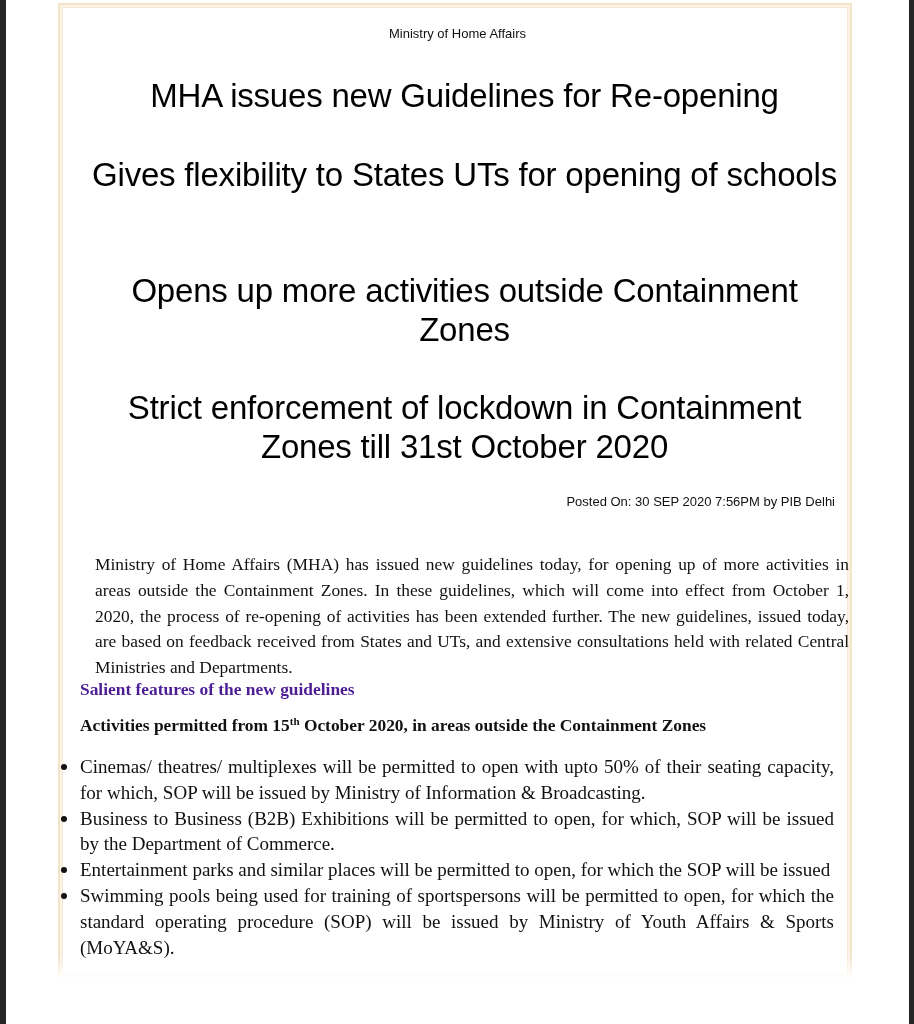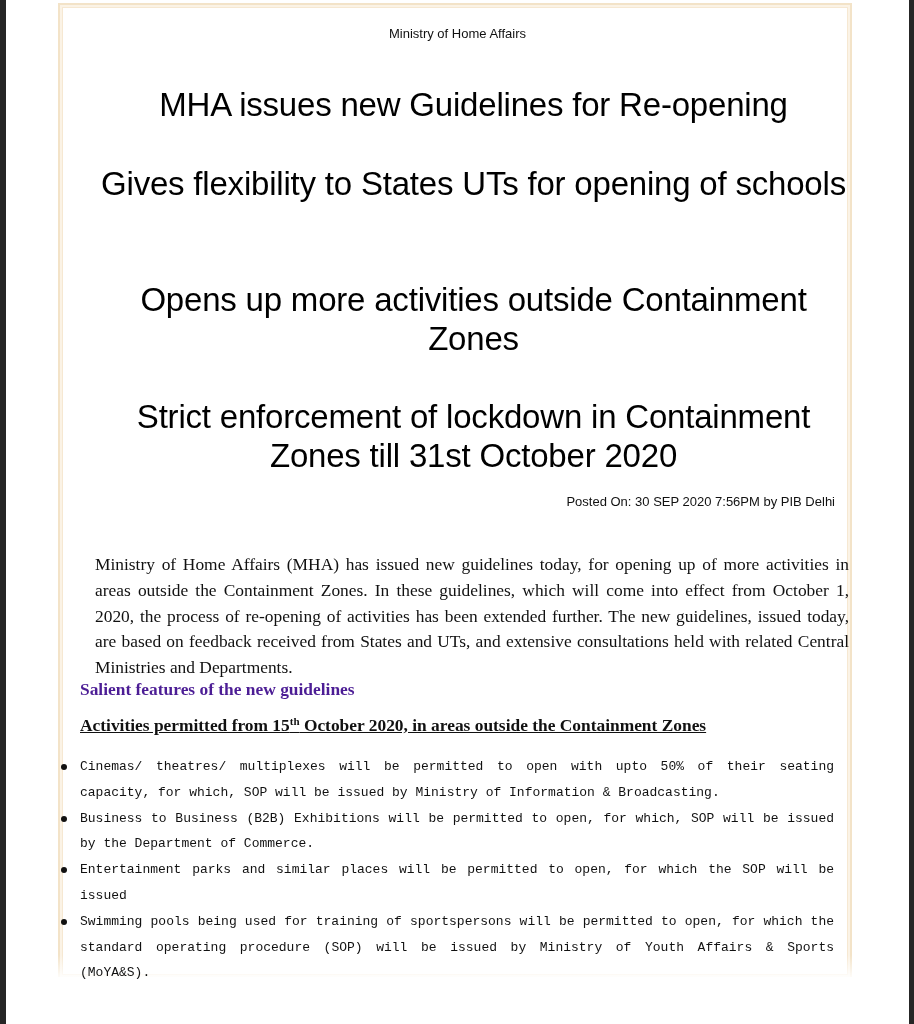--- a/index.html
+++ b/index.html
@@ -58,21 +58,21 @@
     .headline {
       position: absolute;
       left: 0;
       width: 755px;
       text-align: center;
       font-family: "Liberation Sans", sans-serif;
       font-size: 33px;
       line-height: 39px;
       color: #000;
       letter-spacing: -0.2px;
-      margin: 16px;
+      margin: 7px;
       font-weight: normal;
     }
     .h1 { top: 69px; }
     .h2 { top: 148px; }
     .h3 { top: 264px; }
     .h4 { top: 381px; }
     .posted {
       position: absolute;
       top: 494px;
       left: 0;
@@ -104,37 +104,36 @@
       color: #4c1d95;
     }
     .activities {
       position: absolute;
       top: 715px;
       left: 0;
       font-family: "Liberation Serif", serif;
       font-size: 17.4px;
       font-weight: bold;
       color: #111;
-      text-decoration: underline;
     }
     .activities sup {
       font-size: 11px;
       line-height: 0;
       vertical-align: 6px;
     }
     .bullets {
       position: absolute;
       top: 754px;
       left: 0;
       width: 754px;
       margin: 0;
       padding: 0;
       list-style: none;
-      font-family: Liberation Mono, monospace;
-      font-size: 13px;
+      font-family: Liberation Serif, serif;
+      font-size: 19px;
       line-height: 25.8px;
       color: #111;
     }
     .bullets li {
       position: relative;
       text-align: justify;
     }
     .bullet-dot {
       position: absolute;
       left: -19px;

